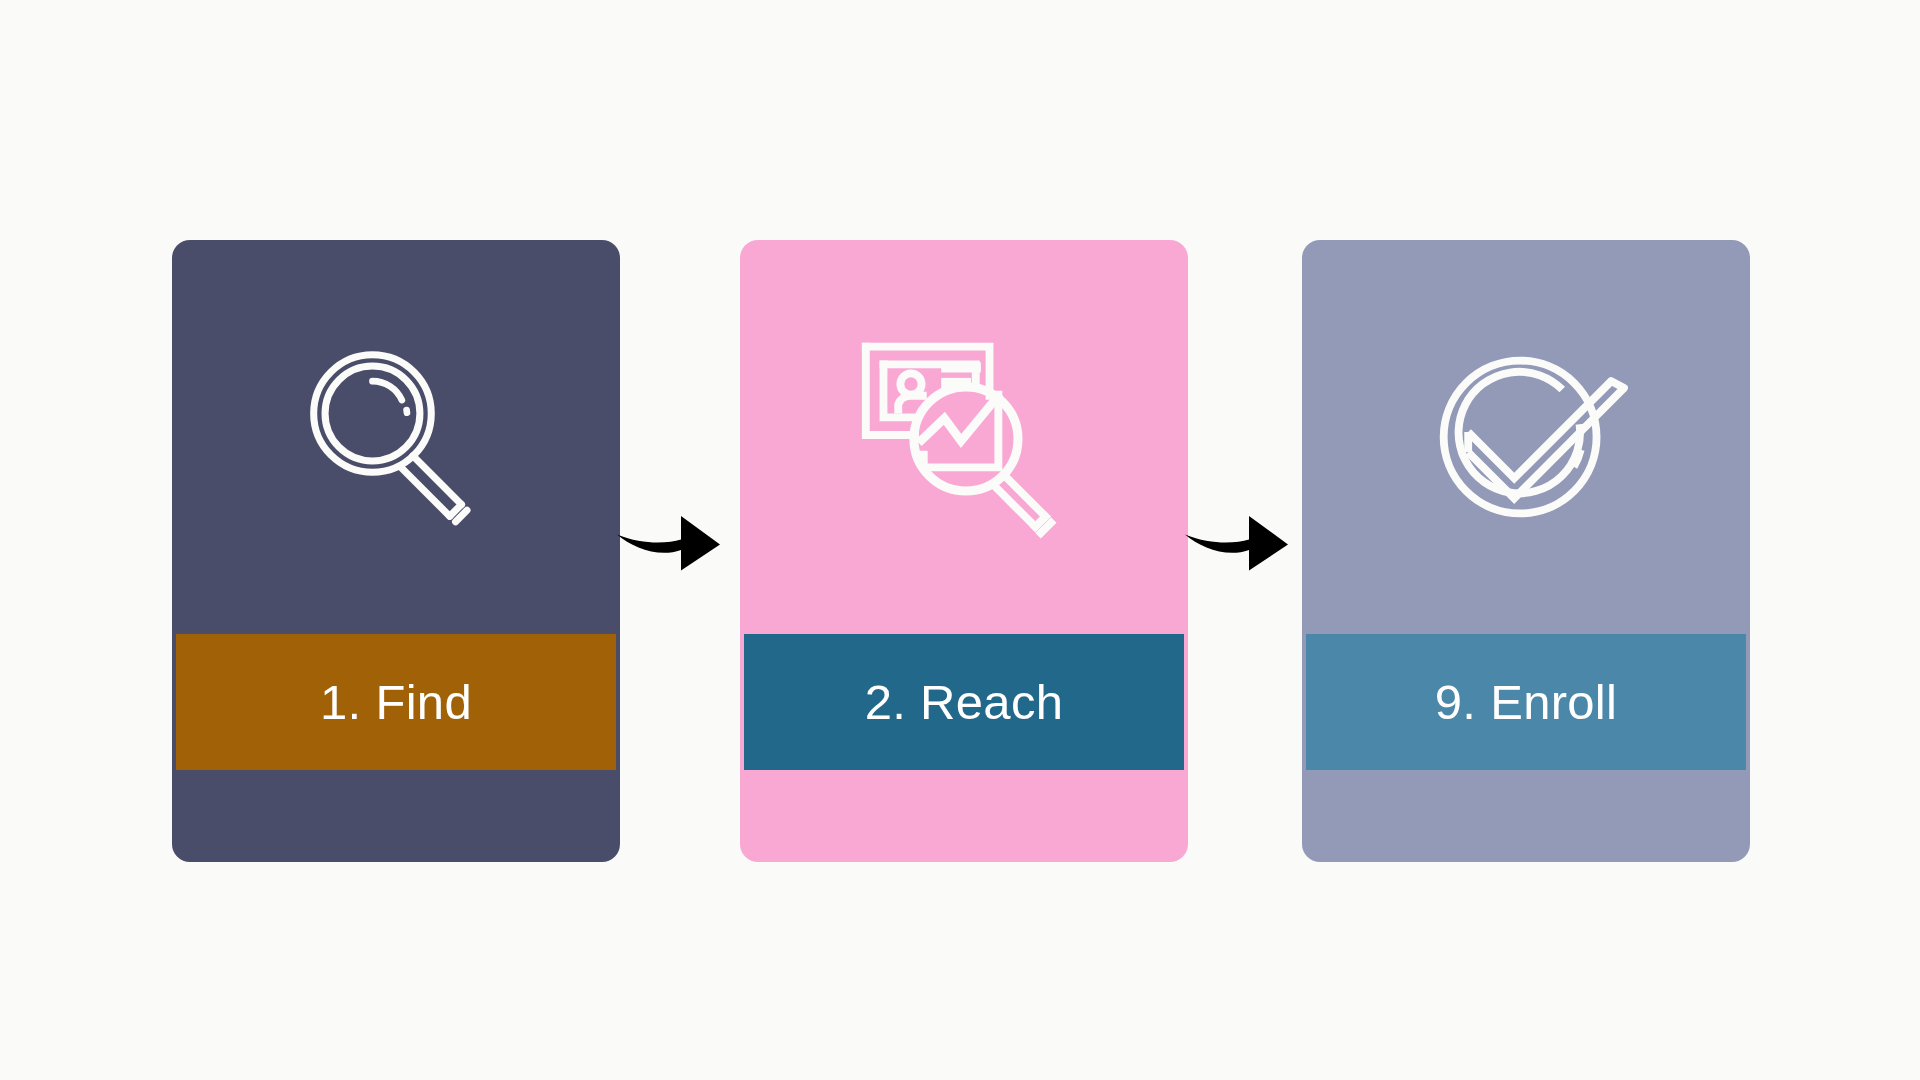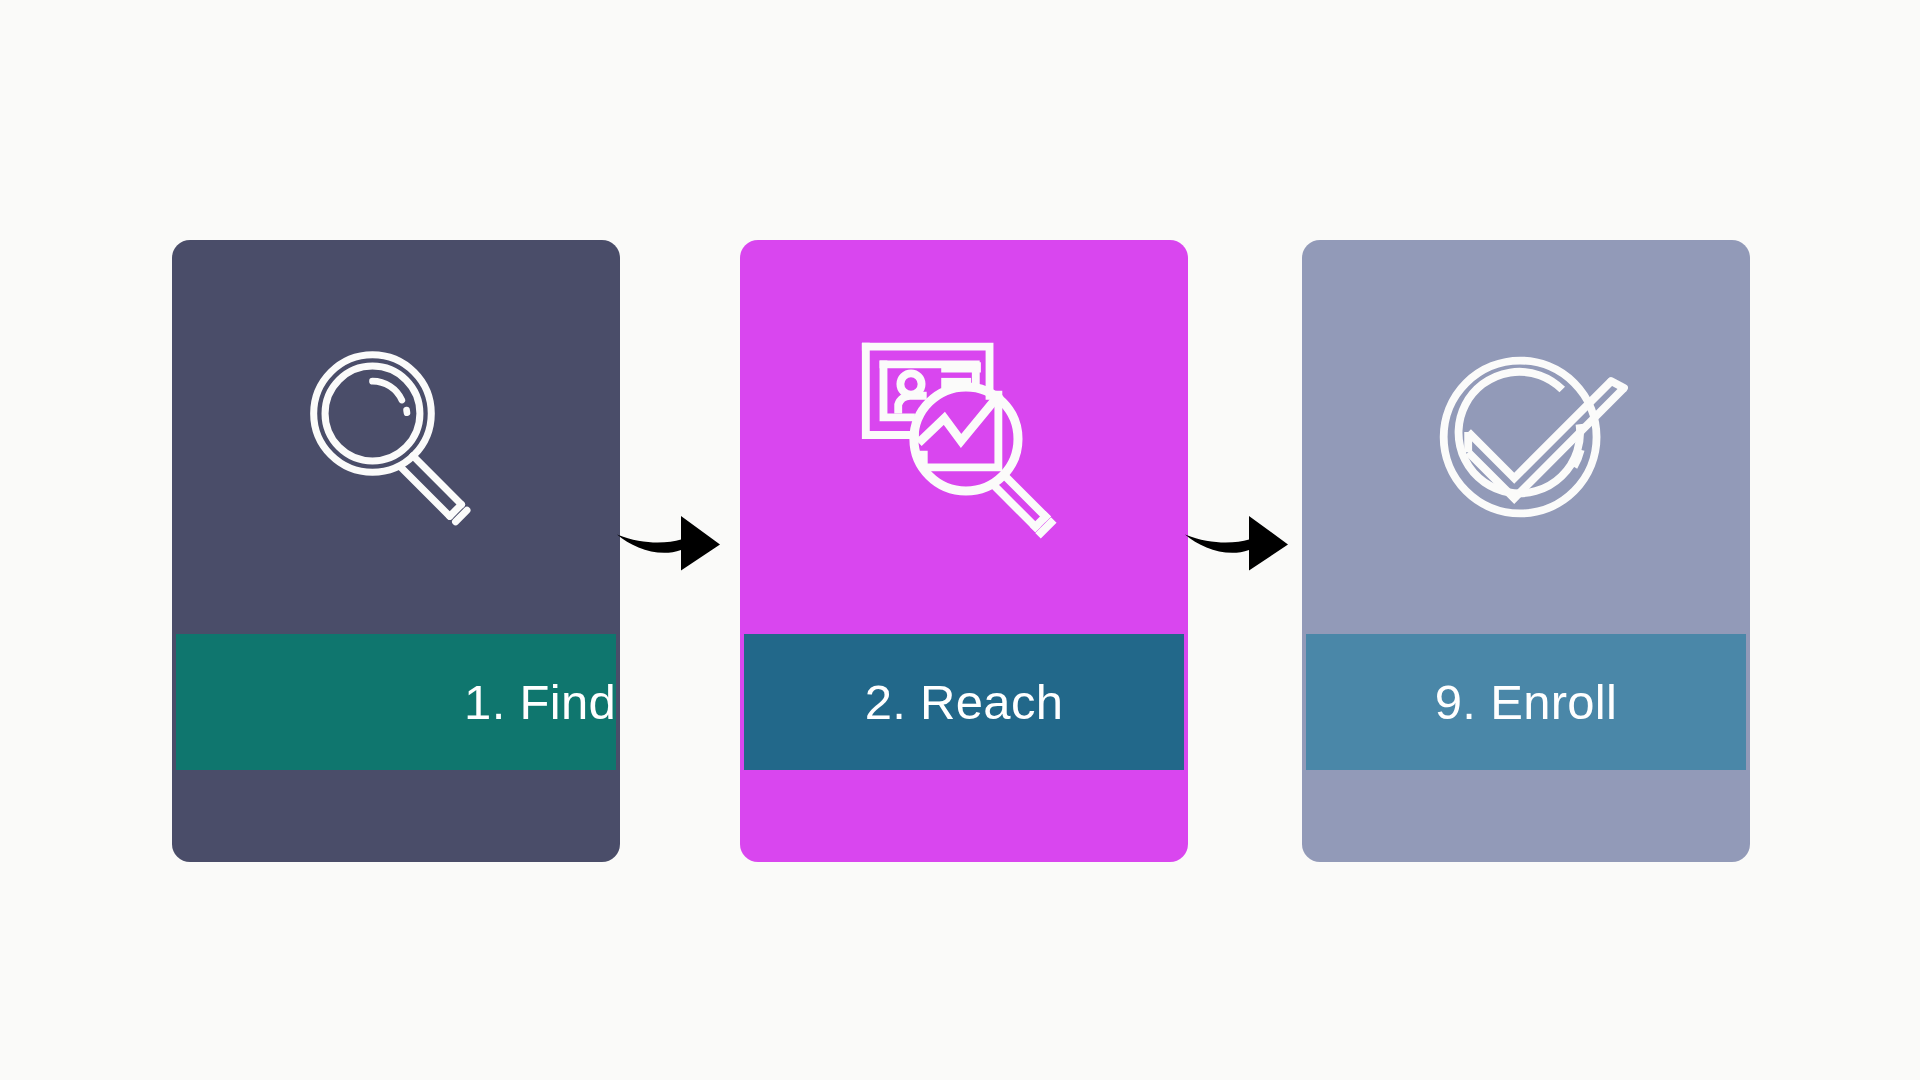--- a/index.html
+++ b/index.html
@@ -115,42 +115,42 @@
           <path d="M 55.4 36.3 L 55.6 37.6" stroke-width="3.4"></path>
 
           <path d="M 58.6 59.6 L 83.4 84.4 M 52.6 65.6 L 77.4 90.4"></path>
           <path d="M 83.4 84.4 L 77.4 90.4"></path>
 
           <path d="M 86.2 87.4 L 80.4 93.2" stroke-width="3.6"></path>
         </svg>
       </span>
     </div>
 
-    <div class="card-label-band" style="background: #0f766e; justify-content: flex-end;">
+    <div class="card-label-band" style="background: #a16207;">
       <span class="card-label-text" style="color: rgb(255, 255, 255);">1. Find</span>
     </div>
 
     <div class="card-footer"></div>
   </div>
 
   <div class="arrow" id="arrow-1">
     <span>
       <svg width="110" height="72" viewBox="0 0 110 72">
         <path d="M 2 28.5
                  C 28 39, 52 37.5, 66 33.5
                  L 66 10
                  L 105 38.5
                  L 66 64.5
                  L 66 44
                  C 44 52, 18 42, 2 28.5 Z" fill="#000000"></path>
       </svg>
     </span>
   </div>
 
-  <div class="card" id="card-2" style="background: #d946ef; text-align: center;">
+  <div class="card" id="card-2" style="background: #f9a8d4; text-align: center;">
 
     <div class="card-icon-area">
 
       <span>
         <svg width="216" height="216" viewBox="0 0 110 110" fill="none" stroke="#fbfbfa" stroke-width="4" stroke-linecap="square" stroke-linejoin="miter">
 
           <path d="M 5 9 L 68 9 L 68 34"></path>
           <path d="M 5 9 L 5 54 L 30 54"></path>
 
           <path d="M 14 18 L 61 18 L 61 28"></path>

